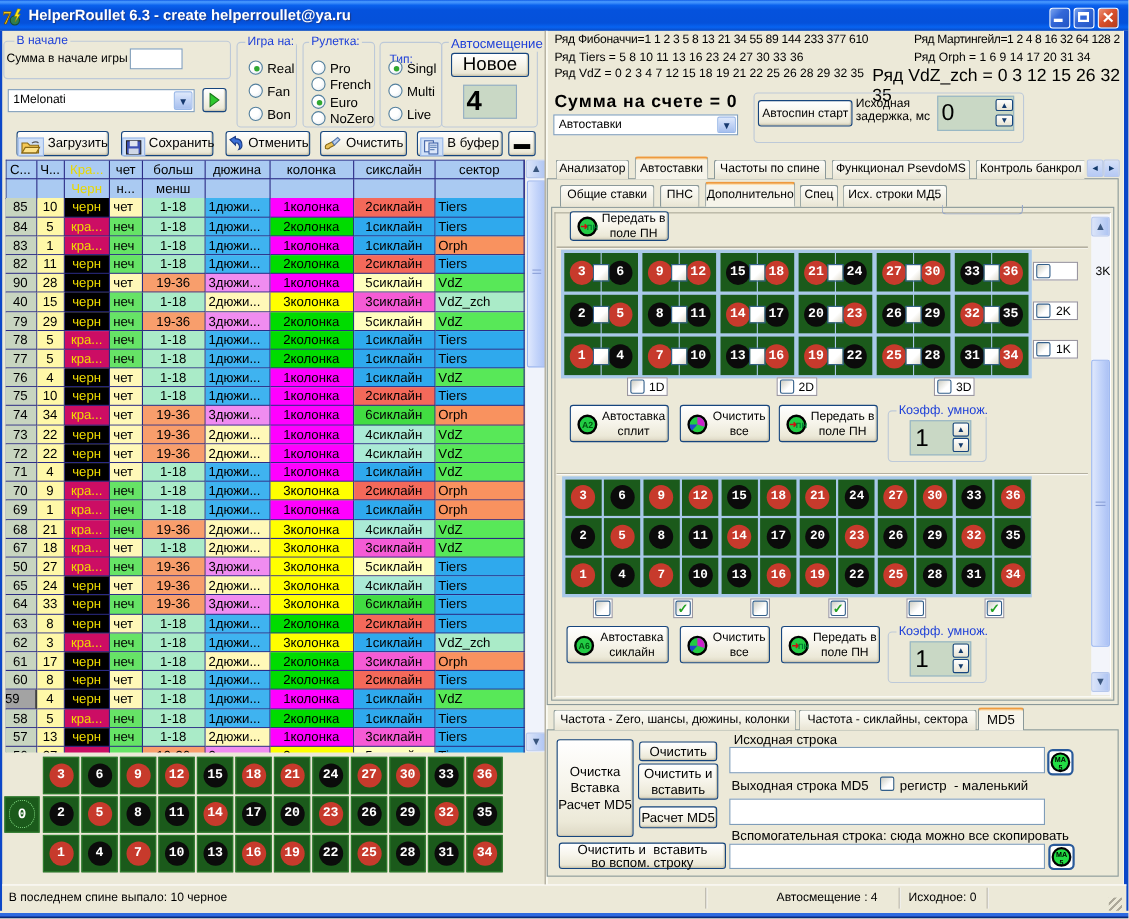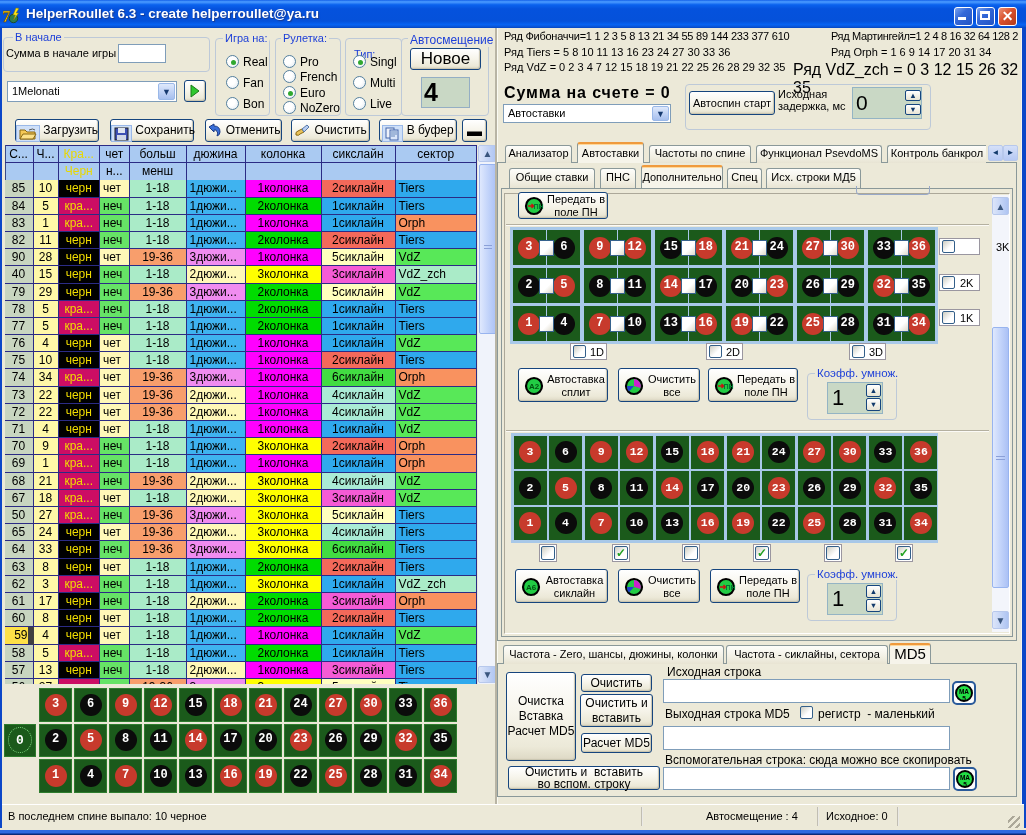--- a/index.html
+++ b/index.html
@@ -392,21 +392,21 @@
 <div style="position:absolute;left:391.0px;top:447.96000000000004px;width:81.5px;height:17.19px;background:#f9925f;border-right:1px solid #2b2b85;border-bottom:1px solid #2b2b85;color:#000;font-size:12px;text-align:left;padding-left:3px;line-height:16px;overflow:hidden">Orph</div>
 <div style="position:absolute;left:0px;top:465.15000000000003px;width:29px;height:17.19px;background:#c8d5c0;border-right:1px solid #2b2b85;border-bottom:1px solid #2b2b85;color:#000;font-size:12px;text-align:center;line-height:16px;overflow:hidden">60</div>
 <div style="position:absolute;left:29px;top:465.15000000000003px;width:25px;height:17.19px;background:#fff8a8;border-right:1px solid #2b2b85;border-bottom:1px solid #2b2b85;color:#000;font-size:12px;text-align:center;line-height:16px;overflow:hidden">8</div>
 <div style="position:absolute;left:54px;top:465.15000000000003px;width:41.5px;height:17.19px;background:#000000;border-right:1px solid #2b2b85;border-bottom:1px solid #2b2b85;color:#f0dc00;font-size:12px;text-align:center;line-height:16px;overflow:hidden">черн</div>
 <div style="position:absolute;left:95.5px;top:465.15000000000003px;width:29.5px;height:17.19px;background:#fff8b8;border-right:1px solid #2b2b85;border-bottom:1px solid #2b2b85;color:#000;font-size:12px;text-align:left;padding-left:3px;line-height:16px;overflow:hidden">чет</div>
 <div style="position:absolute;left:125.0px;top:465.15000000000003px;width:57px;height:17.19px;background:#aaebc8;border-right:1px solid #2b2b85;border-bottom:1px solid #2b2b85;color:#000;font-size:12px;text-align:center;line-height:16px;overflow:hidden">1-18</div>
 <div style="position:absolute;left:182.0px;top:465.15000000000003px;width:59px;height:17.19px;background:#3fb3f0;border-right:1px solid #2b2b85;border-bottom:1px solid #2b2b85;color:#000;font-size:12px;text-align:left;padding-left:3px;line-height:16px;overflow:hidden">1дюжи...</div>
 <div style="position:absolute;left:241.0px;top:465.15000000000003px;width:76px;height:17.19px;background:#00dc00;border-right:1px solid #2b2b85;border-bottom:1px solid #2b2b85;color:#000;font-size:12px;text-align:center;line-height:16px;overflow:hidden">2колонка</div>
 <div style="position:absolute;left:317.0px;top:465.15000000000003px;width:74px;height:17.19px;background:#f4695a;border-right:1px solid #2b2b85;border-bottom:1px solid #2b2b85;color:#000;font-size:12px;text-align:center;line-height:16px;overflow:hidden">2сиклайн</div>
 <div style="position:absolute;left:391.0px;top:465.15000000000003px;width:81.5px;height:17.19px;background:#2fa9ed;border-right:1px solid #2b2b85;border-bottom:1px solid #2b2b85;color:#000;font-size:12px;text-align:left;padding-left:3px;line-height:16px;overflow:hidden">Tiers</div>
-<div style="position:absolute;left:0px;top:482.34000000000003px;width:29px;height:17.19px;background:#fde047;border-right:6px solid #404040;border-bottom:1px solid #2b2b85;color:#000;font-size:12px;text-align:right;line-height:16px;overflow:hidden">59</div>
+<div style="position:absolute;left:0px;top:482.34000000000003px;width:29px;height:17.19px;background:#a3a3a3;border-right:2px solid #404040;border-bottom:1px solid #2b2b85;color:#000;font-size:12px;text-align:left;line-height:16px;overflow:hidden">59</div>
 <div style="position:absolute;left:29px;top:482.34000000000003px;width:25px;height:17.19px;background:#fff8a8;border-right:1px solid #2b2b85;border-bottom:1px solid #2b2b85;color:#000;font-size:12px;text-align:center;line-height:16px;overflow:hidden">4</div>
 <div style="position:absolute;left:54px;top:482.34000000000003px;width:41.5px;height:17.19px;background:#000000;border-right:1px solid #2b2b85;border-bottom:1px solid #2b2b85;color:#f0dc00;font-size:12px;text-align:center;line-height:16px;overflow:hidden">черн</div>
 <div style="position:absolute;left:95.5px;top:482.34000000000003px;width:29.5px;height:17.19px;background:#fff8b8;border-right:1px solid #2b2b85;border-bottom:1px solid #2b2b85;color:#000;font-size:12px;text-align:left;padding-left:3px;line-height:16px;overflow:hidden">чет</div>
 <div style="position:absolute;left:125.0px;top:482.34000000000003px;width:57px;height:17.19px;background:#aaebc8;border-right:1px solid #2b2b85;border-bottom:1px solid #2b2b85;color:#000;font-size:12px;text-align:center;line-height:16px;overflow:hidden">1-18</div>
 <div style="position:absolute;left:182.0px;top:482.34000000000003px;width:59px;height:17.19px;background:#3fb3f0;border-right:1px solid #2b2b85;border-bottom:1px solid #2b2b85;color:#000;font-size:12px;text-align:left;padding-left:3px;line-height:16px;overflow:hidden">1дюжи...</div>
 <div style="position:absolute;left:241.0px;top:482.34000000000003px;width:76px;height:17.19px;background:#ff00ff;border-right:1px solid #2b2b85;border-bottom:1px solid #2b2b85;color:#000;font-size:12px;text-align:center;line-height:16px;overflow:hidden">1колонка</div>
 <div style="position:absolute;left:317.0px;top:482.34000000000003px;width:74px;height:17.19px;background:#2fa9ed;border-right:1px solid #2b2b85;border-bottom:1px solid #2b2b85;color:#000;font-size:12px;text-align:center;line-height:16px;overflow:hidden">1сиклайн</div>
 <div style="position:absolute;left:391.0px;top:482.34000000000003px;width:81.5px;height:17.19px;background:#58e858;border-right:1px solid #2b2b85;border-bottom:1px solid #2b2b85;color:#000;font-size:12px;text-align:left;padding-left:3px;line-height:16px;overflow:hidden">VdZ</div>
 <div style="position:absolute;left:0px;top:499.53000000000003px;width:29px;height:17.19px;background:#c8d5c0;border-right:1px solid #2b2b85;border-bottom:1px solid #2b2b85;color:#000;font-size:12px;text-align:center;line-height:16px;overflow:hidden">58</div>
 <div style="position:absolute;left:29px;top:499.53000000000003px;width:25px;height:17.19px;background:#fff8a8;border-right:1px solid #2b2b85;border-bottom:1px solid #2b2b85;color:#000;font-size:12px;text-align:center;line-height:16px;overflow:hidden">5</div>
@@ -826,21 +826,21 @@
     <div style="position:absolute;left:28px;top:4.0px;width:58px;line-height:13px">Передать в<br>поле ПН</div>
   </div>
 <div class="a grp2" style="left:807px;top:573.5px;width:90px;height:47px"></div>
 <div class="a glab" style="left:815px;top:568px;font-size:11.5px">Коэфф. умнож.</div>
 <div class="a spin" style="left:827px;top:582.5px;width:56px;height:32px;font-size:22px;line-height:30px;font-weight:normal;text-align:left;padding-left:4px;border:1px solid #94b4c4">1</div>
 <div class="a udb" style="left:866px;top:585px;width:15px;height:12.5px;font-size:7.5px;line-height:11.5px">▲</div>
 <div class="a udb" style="left:866px;top:599px;width:15px;height:12.5px;font-size:7.5px;line-height:11.5px">▼</div>
 <div class="a panel" style="left:497px;top:663px;width:520px;height:134px"></div>
 <div class="a tab" style="left:503px;top:645px;width:221px;height:19px;line-height:16px;font-size:11px">Частота - Zero, шансы, дюжины, колонки</div>
 <div class="a tab" style="left:726px;top:645px;width:162px;height:19px;line-height:16px;font-size:11px">Частота - сиклайны, сектора</div>
-<div class="a tab tabsel" style="left:889px;top:643px;width:42px;height:21px;line-height:18px;font-size:15px">MD5</div>
+<div class="a tab tabsel" style="left:889px;top:643px;width:42px;height:21px;line-height:18px;font-size:12px">MD5</div>
 <div class="a btn" style="left:506px;top:672px;width:70px;height:89px">
     <div style="margin-top:21px;line-height:15px;font-size:12px">Очистка<br>Вставка<br>Расчет MD5</div>
   </div>
 <div class="a btn" style="left:581px;top:674px;width:71px;height:18px">
     <div style="margin-top:1px;font-size:12px">Очистить</div>
   </div>
 <div class="a btn" style="left:580px;top:694px;width:73px;height:33px">
     <div style="margin-top:1px;line-height:15px;font-size:12px">Очистить и<br>вставить</div>
   </div>
 <div class="a btn" style="left:581px;top:733px;width:71px;height:20px">

